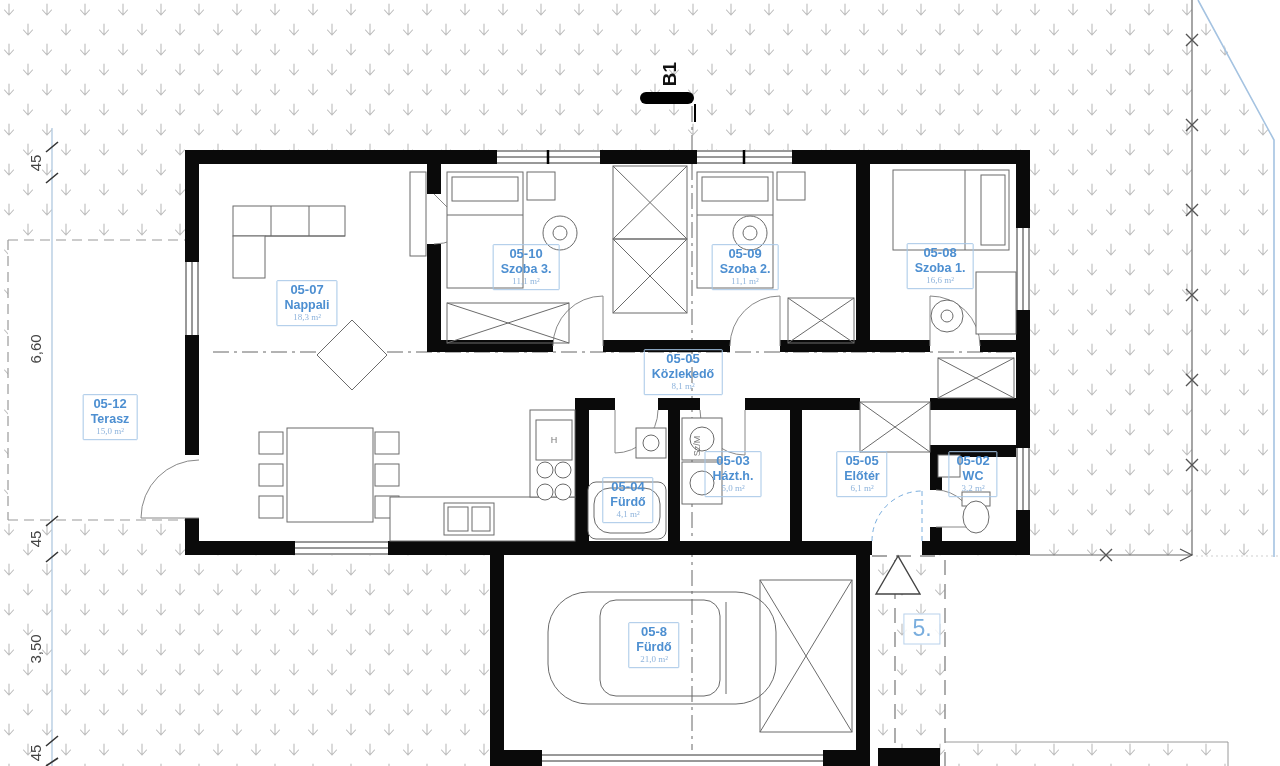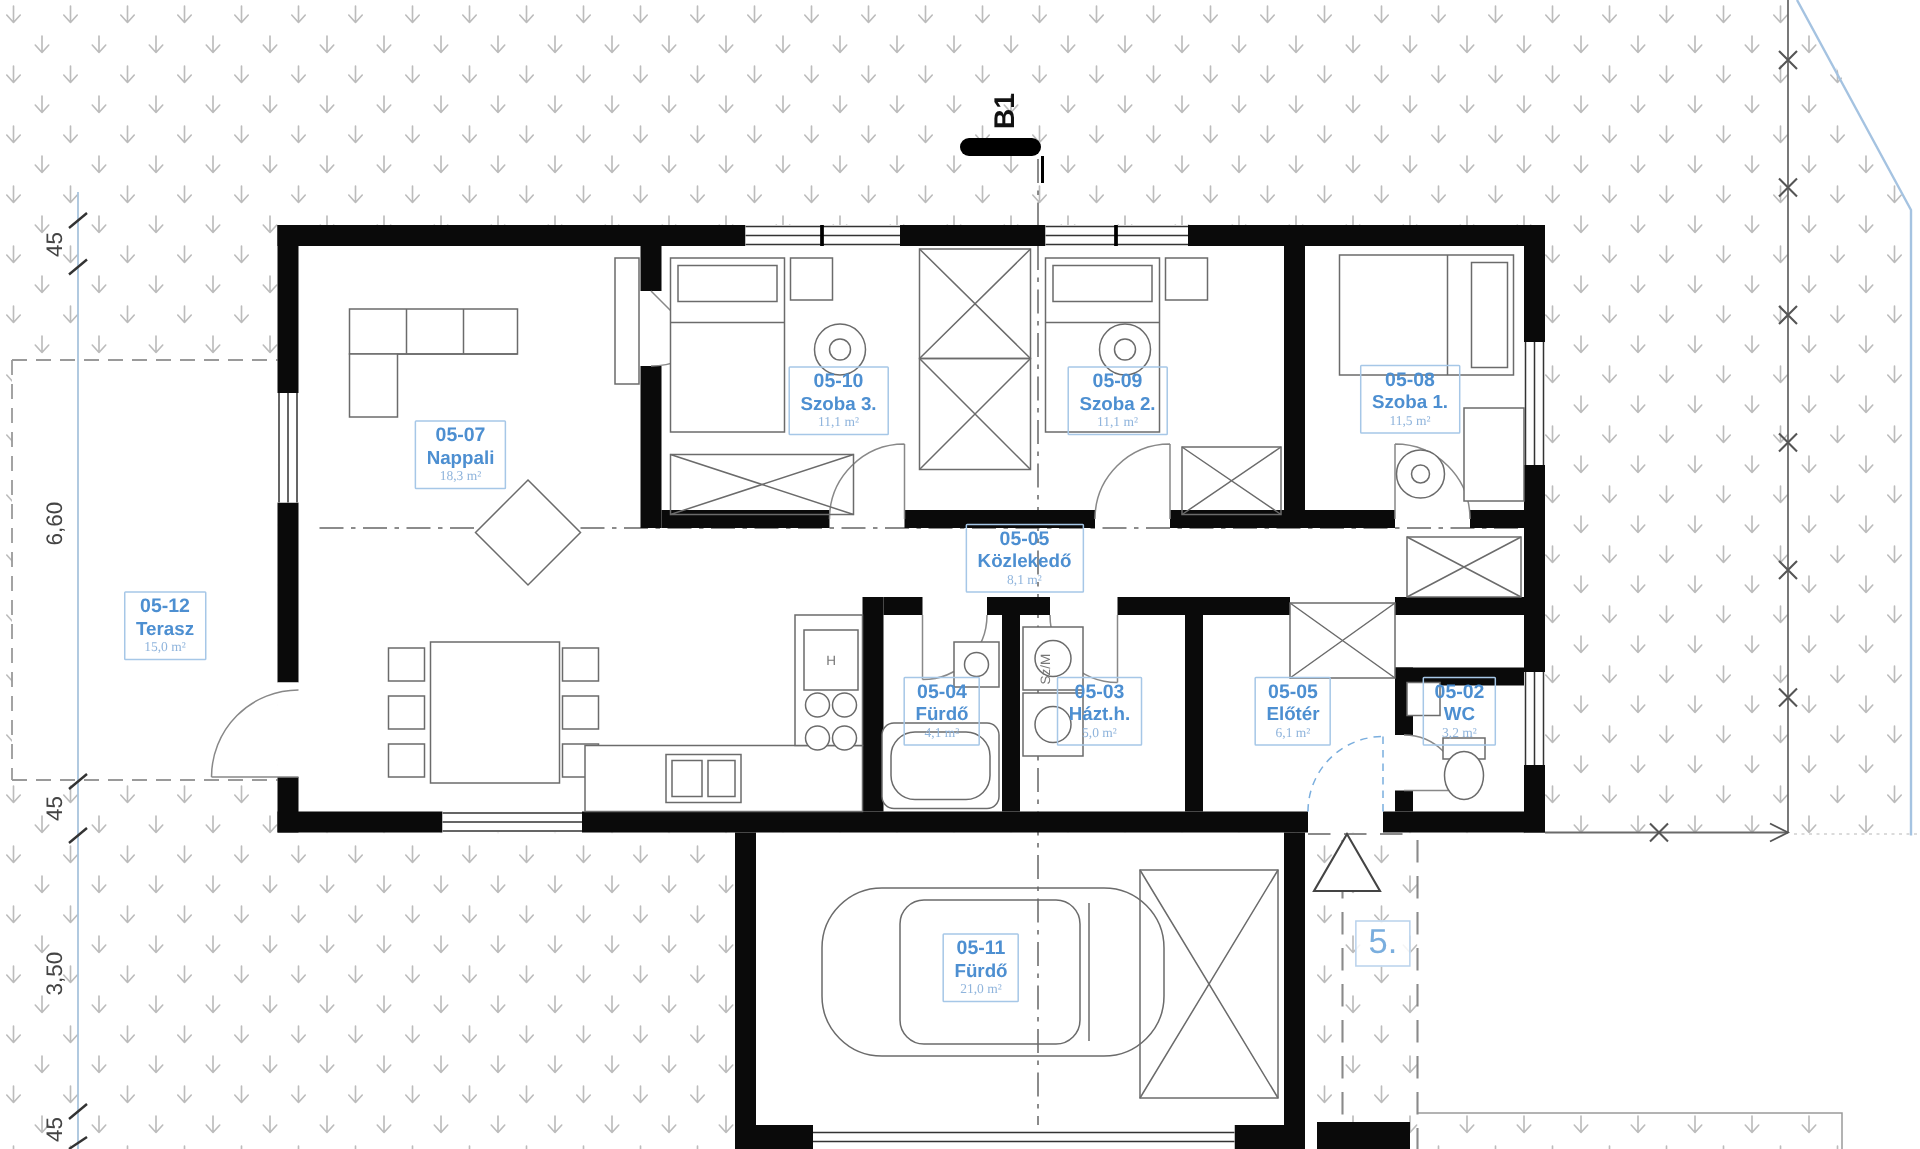--- a/index.html
+++ b/index.html
@@ -289,41 +289,41 @@
     <text x="554" y="443">H</text>
     <text x="700" y="446" transform="rotate(-90 700 446)">Sz/M</text>
   </g>
 </svg>
 
 <div class="room-label" style="left:307px;top:303px">
   <div class="rid">05-07</div>
   <div class="rname">Nappali</div>
   <div class="rarea">18,3 m²</div>
 </div>
-<div class="room-label" style="left:559px;top:267px">
+<div class="room-label" style="left:526px;top:267px">
   <div class="rid">05-10</div>
   <div class="rname">Szoba 3.</div>
   <div class="rarea">11,1 m²</div>
 </div>
 <div class="room-label" style="left:745px;top:267px">
   <div class="rid">05-09</div>
   <div class="rname">Szoba 2.</div>
   <div class="rarea">11,1 m²</div>
 </div>
 <div class="room-label" style="left:940px;top:266px">
   <div class="rid">05-08</div>
   <div class="rname">Szoba 1.</div>
-  <div class="rarea">11,5 m²</div>
+  <div class="rarea">16,6 m²</div>
 </div>
 <div class="room-label" style="left:683px;top:372px">
   <div class="rid">05-05</div>
   <div class="rname">Közlekedő</div>
   <div class="rarea">8,1 m²</div>
 </div>
-<div class="room-label" style="left:628px;top:474px">
+<div class="room-label" style="left:628px;top:500px">
   <div class="rid">05-04</div>
   <div class="rname">Fürdő</div>
   <div class="rarea">4,1 m²</div>
 </div>
 <div class="room-label" style="left:733px;top:474px">
   <div class="rid">05-03</div>
   <div class="rname">Házt.h.</div>
   <div class="rarea">5,0 m²</div>
 </div>
 <div class="room-label" style="left:862px;top:474px">
@@ -335,20 +335,20 @@
   <div class="rid">05-02</div>
   <div class="rname">WC</div>
   <div class="rarea">3,2 m²</div>
 </div>
 <div class="room-label" style="left:110px;top:417px">
   <div class="rid">05-12</div>
   <div class="rname">Terasz</div>
   <div class="rarea">15,0 m²</div>
 </div>
 <div class="room-label" style="left:654px;top:645px">
-  <div class="rid">05-11</div>
+  <div class="rid">05-8</div>
   <div class="rname">Fürdő</div>
   <div class="rarea">21,0 m²</div>
 </div>
 
 <div class="plot-label" style="left:922px;top:629px">5.</div>
 
 </div>
 
 </body></html>

